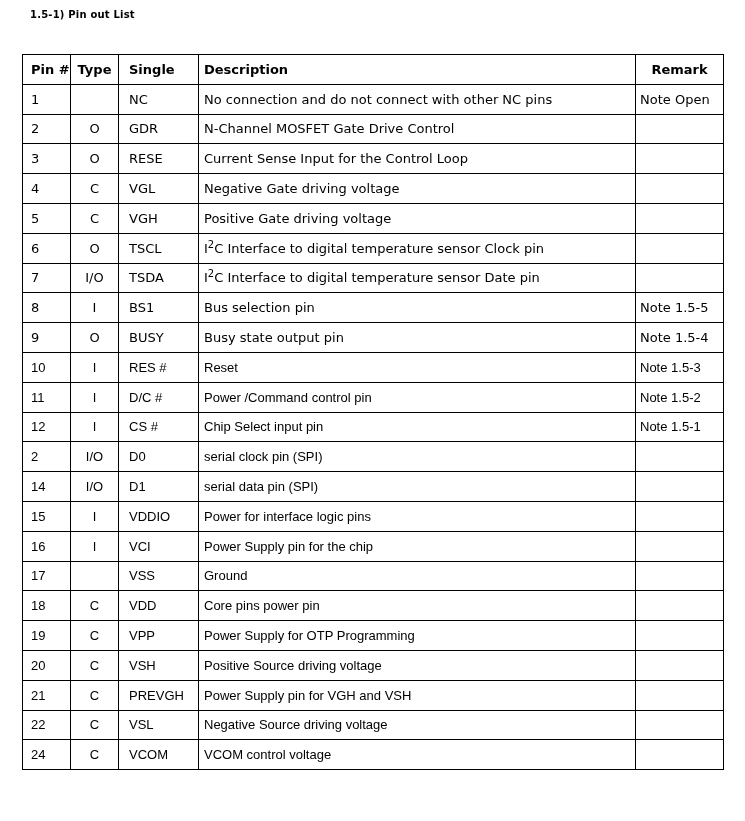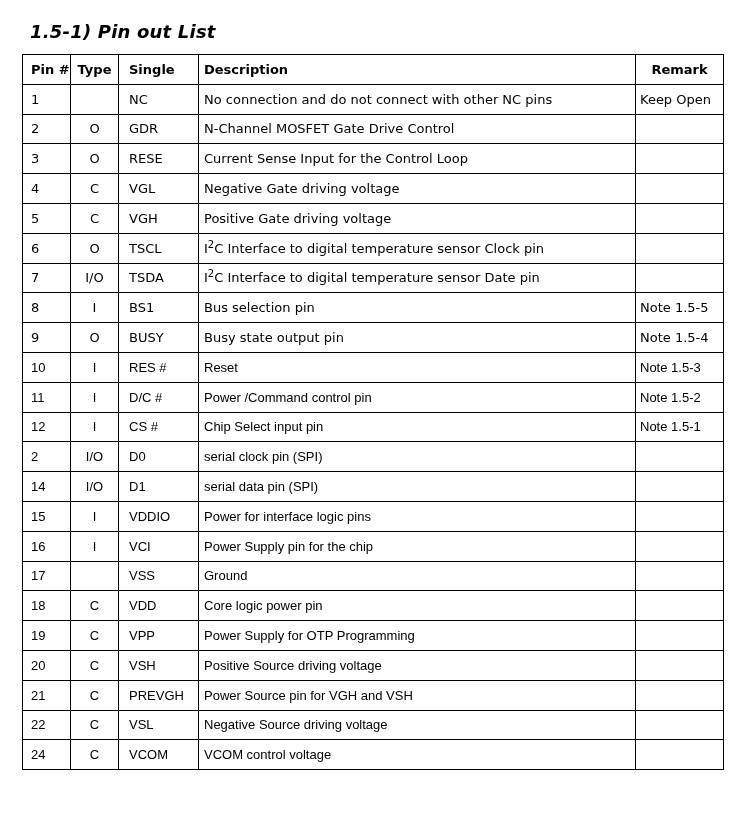--- a/index.html
+++ b/index.html
@@ -3,24 +3,23 @@
 <meta charset="utf-8">
 <style>
   html, body { margin:0; padding:0; }
   body {
     width:745px; height:821px;
     background:#ffffff; color:#000000;
     font-family:"DejaVu Sans", sans-serif;
     position:relative; overflow:hidden;
   }
   .doc-title {
-    position:absolute; left:30px; top:21px;
-    font-size:18px; font-weight:bold;
+    position:absolute; left:30px; top:9px;
+    font-size:10px; font-weight:bold;
     letter-spacing:0.2px;
-    font-style:italic;
   }
   table.pinout {
     position:absolute; left:22px; top:54px;
     width:701px;
     border-collapse:collapse; table-layout:fixed;
   }
   .pinout th, .pinout td {
     border:1px solid #000000;
     height:28.8px;
     padding:0;
@@ -68,21 +67,21 @@
       <th>Description</th>
       <th>Remark</th>
     </tr>
   </thead>
   <tbody>
       <tr>
         <td>1</td>
         <td></td>
         <td>NC</td>
         <td>No connection and do not connect with other NC pins</td>
-        <td>Keep Open</td>
+        <td>Note Open</td>
       </tr>
       <tr>
         <td>2</td>
         <td>O</td>
         <td>GDR</td>
         <td>N-Channel MOSFET Gate Drive Control</td>
         <td></td>
       </tr>
       <tr>
         <td>3</td>
@@ -186,42 +185,42 @@
         <td>17</td>
         <td></td>
         <td>VSS</td>
         <td>Ground</td>
         <td></td>
       </tr>
       <tr class="condensed">
         <td>18</td>
         <td>C</td>
         <td>VDD</td>
-        <td>Core logic power pin</td>
+        <td>Core pins power pin</td>
         <td></td>
       </tr>
       <tr class="condensed">
         <td>19</td>
         <td>C</td>
         <td>VPP</td>
         <td>Power Supply for OTP Programming</td>
         <td></td>
       </tr>
       <tr class="condensed">
         <td>20</td>
         <td>C</td>
         <td>VSH</td>
         <td>Positive Source driving voltage</td>
         <td></td>
       </tr>
       <tr class="condensed">
         <td>21</td>
         <td>C</td>
         <td>PREVGH</td>
-        <td>Power Source pin for VGH and VSH</td>
+        <td>Power Supply pin for VGH and VSH</td>
         <td></td>
       </tr>
       <tr class="condensed">
         <td>22</td>
         <td>C</td>
         <td>VSL</td>
         <td>Negative Source driving voltage</td>
         <td></td>
       </tr>
       <tr class="condensed">

